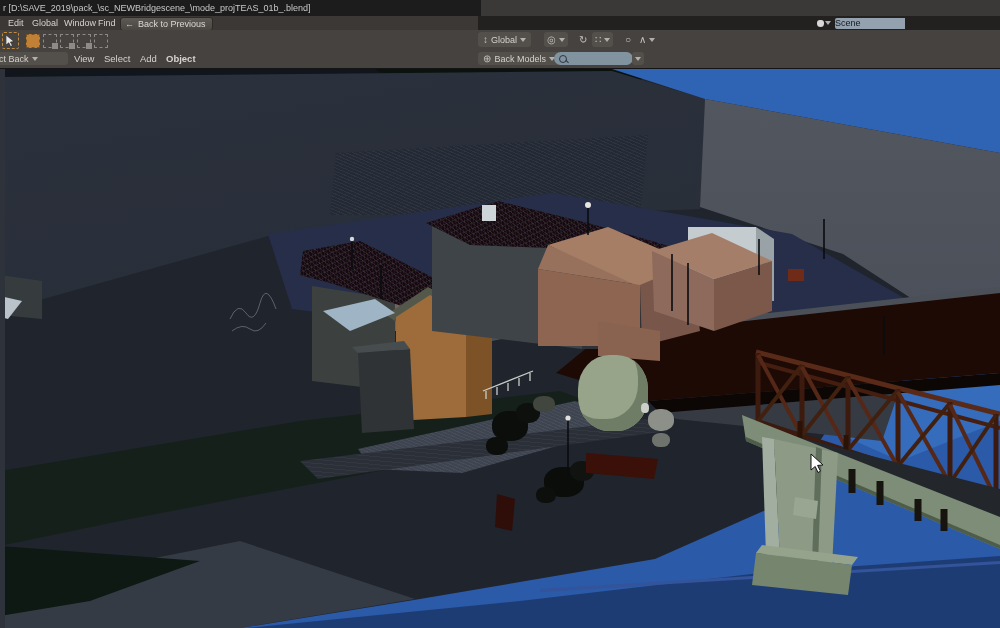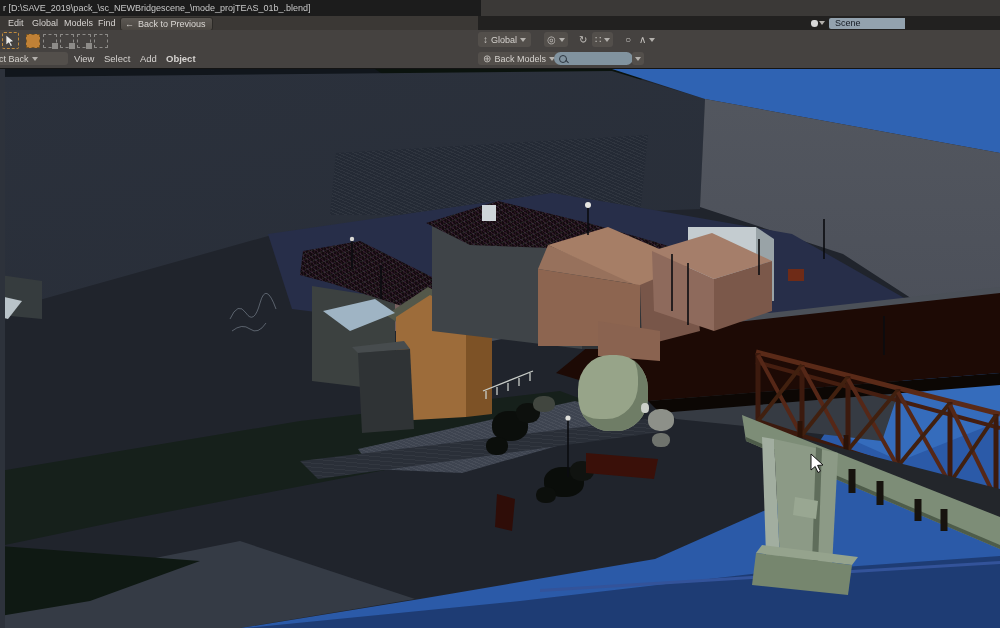--- a/index.html
+++ b/index.html
@@ -12,21 +12,21 @@
   .menubar{position:absolute;left:0;top:16px;width:905px;height:14px;background:#3b3835;}
   .menubar-dark{position:absolute;left:478px;top:0;width:522px;height:14px;background:#222120;}
   .menuitem{position:absolute;top:0;height:14px;line-height:14px;font-size:9px;color:#d6d3d0;padding:0 4px;cursor:default;}
   .backbtn{position:absolute;left:120px;top:1px;height:12px;background:linear-gradient(#5c5853,#4a4641);
            border:1px solid #2c2a27;border-radius:3px;color:#dcd9d5;font-size:9px;line-height:12px;
            padding:0 6px 0 4px;display:flex;align-items:center;gap:4px;}
   .backbtn .arr{font-size:9px;color:#cfccc8;}
   .scenewrap{position:absolute;right:0;top:0;height:14px;display:flex;align-items:center;}
   .scenedrop{width:7px;height:7px;border-radius:50% 50% 60% 60%;background:#d8d8d8;margin-right:1px;}
   .scenefield{width:70px;height:11px;background:#93a2ae;border-radius:2px 0 0 2px;color:#141a22;
-              font-size:9px;line-height:11px;padding-left:6px;margin-left:4px;}
+              font-size:9px;line-height:11px;margin-left:4px;}
   .chev{width:0;height:0;border-left:3px solid transparent;border-right:3px solid transparent;
         border-top:4px solid #b3b0ac;display:inline-block;}
   .hdr{position:absolute;left:0;width:1000px;background:#454240;}
   .hdr2{top:30px;height:20px;border-bottom:1px solid #3b3835;}
   .hdr3{top:50px;height:18px;border-bottom:1px solid #232323;}
   .toolbox{position:absolute;left:2px;top:2px;width:15px;height:15px;border:1px dashed #c08b3e;
            border-radius:2px;display:flex;align-items:center;justify-content:center;}
   .selicon{position:absolute;top:4px;width:12px;height:12px;border:1px dashed #8d8b88;border-radius:1px;}
   .selicon.active{background:#c08136;border-color:#7a5520;}
   .selicon .inner{position:absolute;right:-2px;bottom:-2px;width:6px;height:6px;background:#8d8b88;}
@@ -62,21 +62,21 @@
 <div class="stage">
 
   <div class="titlebar">
     <div class="titletab">r [D:\SAVE_2019\pack_\sc_NEWBridgescene_\mode_projTEAS_01b_.blend]</div>
   </div>
 
   <div class="menubar">
     <div class="menubar-dark"></div>
     <div class="menuitem" style="left:4px;">Edit</div>
     <div class="menuitem" style="left:28px;">Global</div>
-    <div class="menuitem" style="left:60px;">Models</div>
+    <div class="menuitem" style="left:60px;">Window</div>
     <div class="menuitem" style="left:94px;">Find</div>
     <div class="backbtn">
       <span class="arr">←</span>
       <span>Back to Previous</span>
     </div>
     <div class="scenewrap">
       <span class="scenedrop"></span>
       <span class="chev"></span>
       <span class="scenefield">Scene</span>
     </div>

